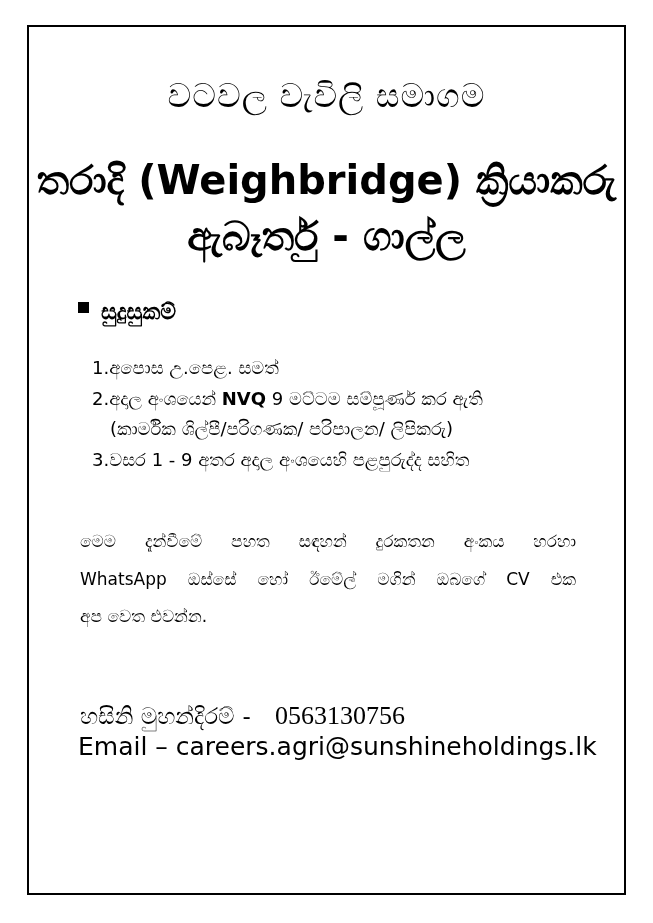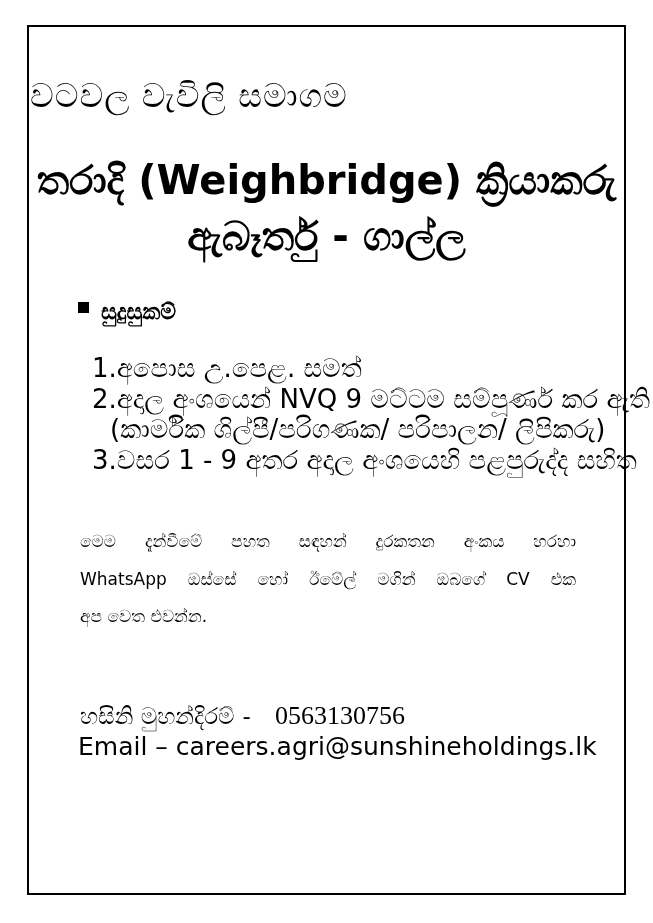--- a/index.html
+++ b/index.html
@@ -23,20 +23,21 @@
     width: 599px;
     height: 870px;
     border: 2px solid #000000;
     box-sizing: border-box;
   }
   .company-title {
     position: absolute;
     top: 76px;
     left: 30px;
     right: 30px;
+    text-align: center;
     font-size: 33px;
     font-weight: 400;
     letter-spacing: 1px;
   }
   .position-title {
     position: absolute;
     top: 152px;
     left: 30px;
     right: 30px;
     text-align: center;
@@ -59,29 +60,29 @@
     height: 11px;
     background: #000000;
     margin-right: 12px;
     margin-top: -8px;
   }
   .qual-list {
     position: absolute;
     top: 353px;
     left: 92px;
     right: 50px;
-    font-size: 26px;
+    font-size: 18px;
     line-height: 30.5px;
   }
   .qual-item { white-space: nowrap; }
   .qual-item .num {
     font-weight: 400;
     letter-spacing: 0;
   }
-  .qual-item .bold { font-weight: 400; }
+  .qual-item .bold { font-weight: 700; }
   .qual-continuation {
     padding-left: 18px;
     white-space: nowrap;
   }
   .apply-para {
     position: absolute;
     top: 523px;
     left: 80px;
     width: 496px;
     font-size: 17px;

